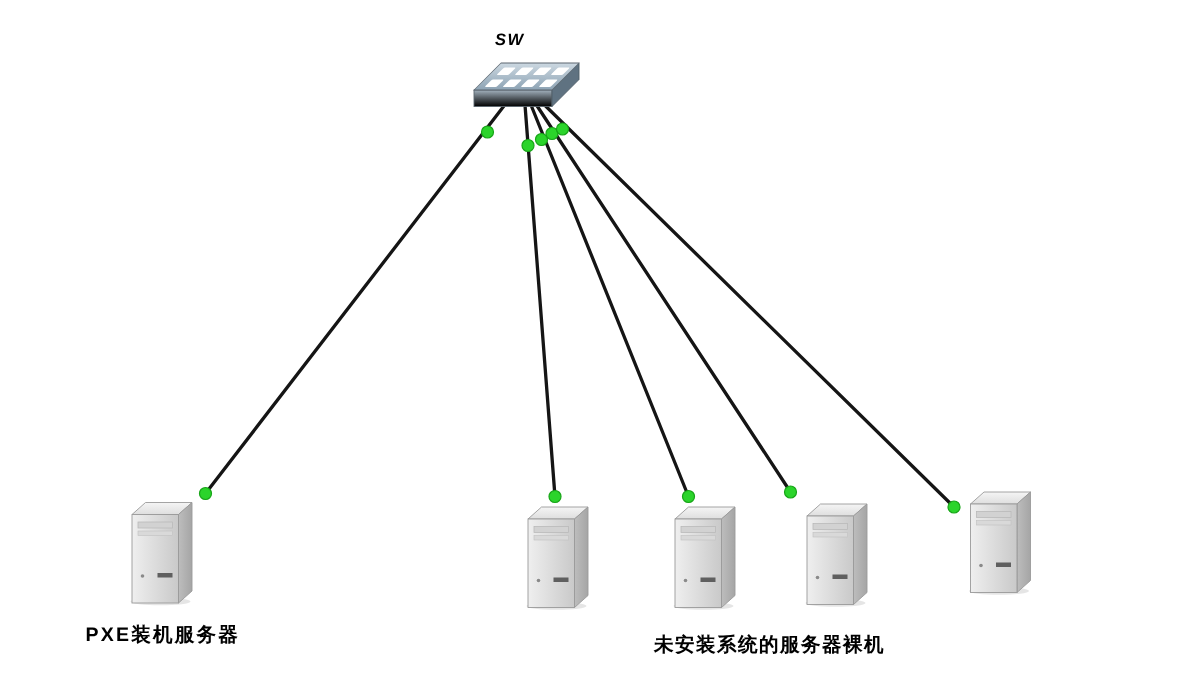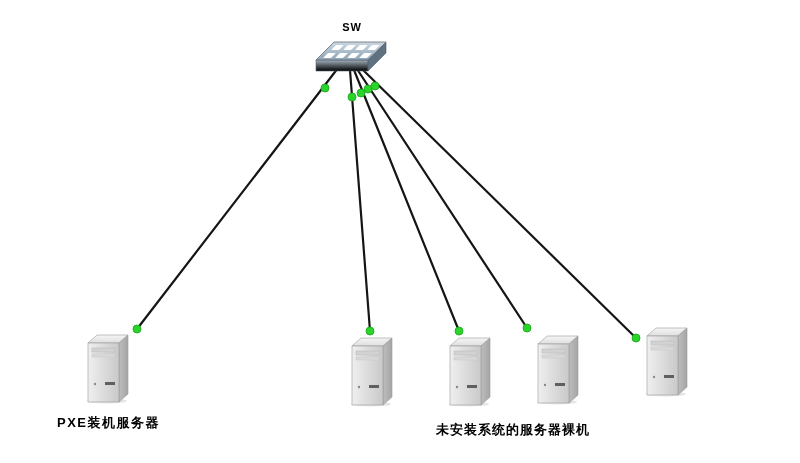--- a/index.html
+++ b/index.html
@@ -23,23 +23,23 @@
   .label {
     position: absolute;
     color: #000000;
     font-weight: bold;
     white-space: nowrap;
   }
   .sw-label {
     left: 330px;
     top: 21px;
     width: 44px;
-    text-align: center;
     font-size: 11px;
     letter-spacing: 1px;
+    font-style: italic;
   }
   .pxe-label {
     left: 57px;
     top: 414px;
     font-size: 13px;
     letter-spacing: 1.5px;
   }
   .bare-label {
     left: 436px;
     top: 421px;

